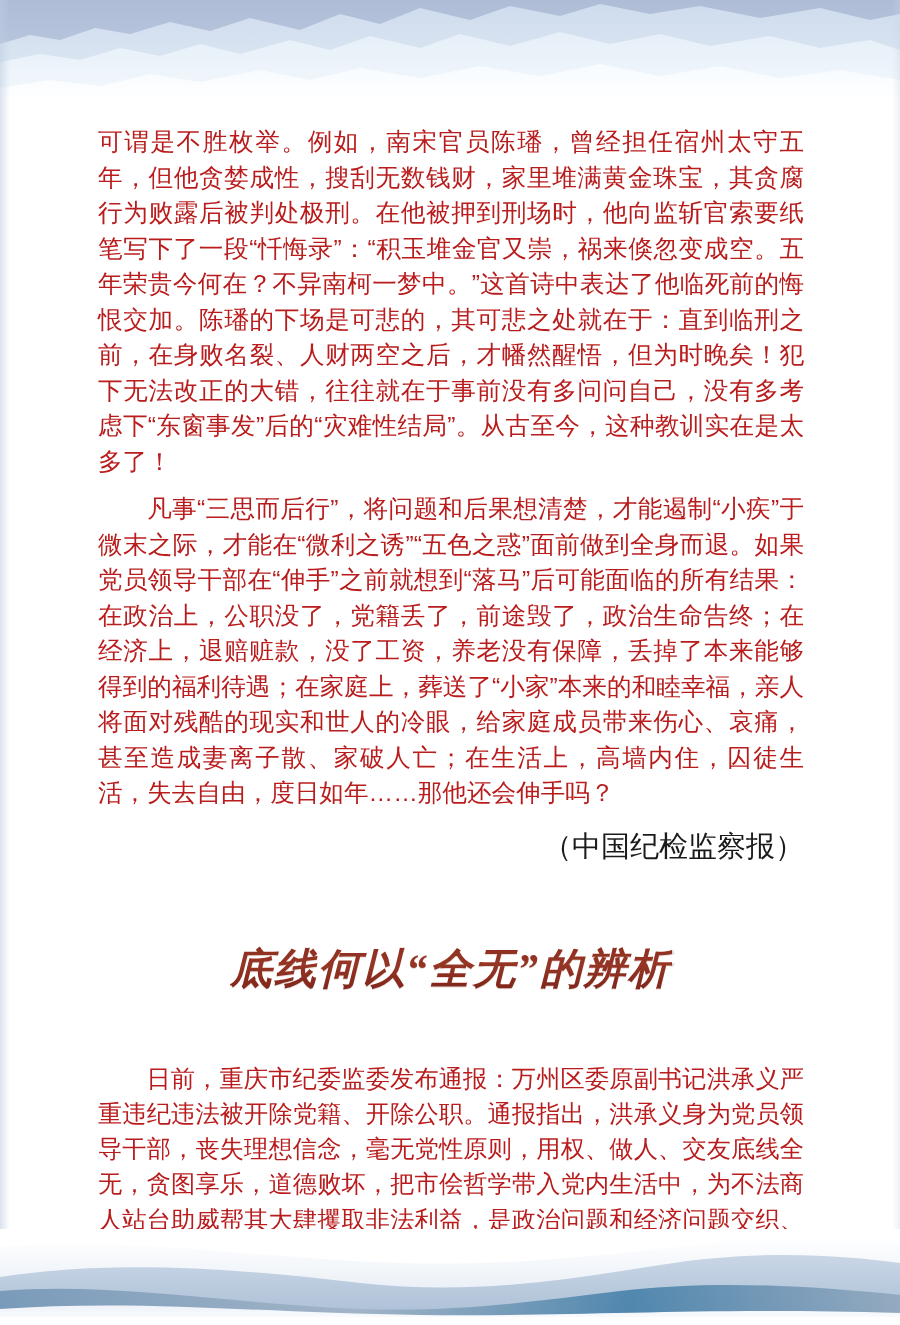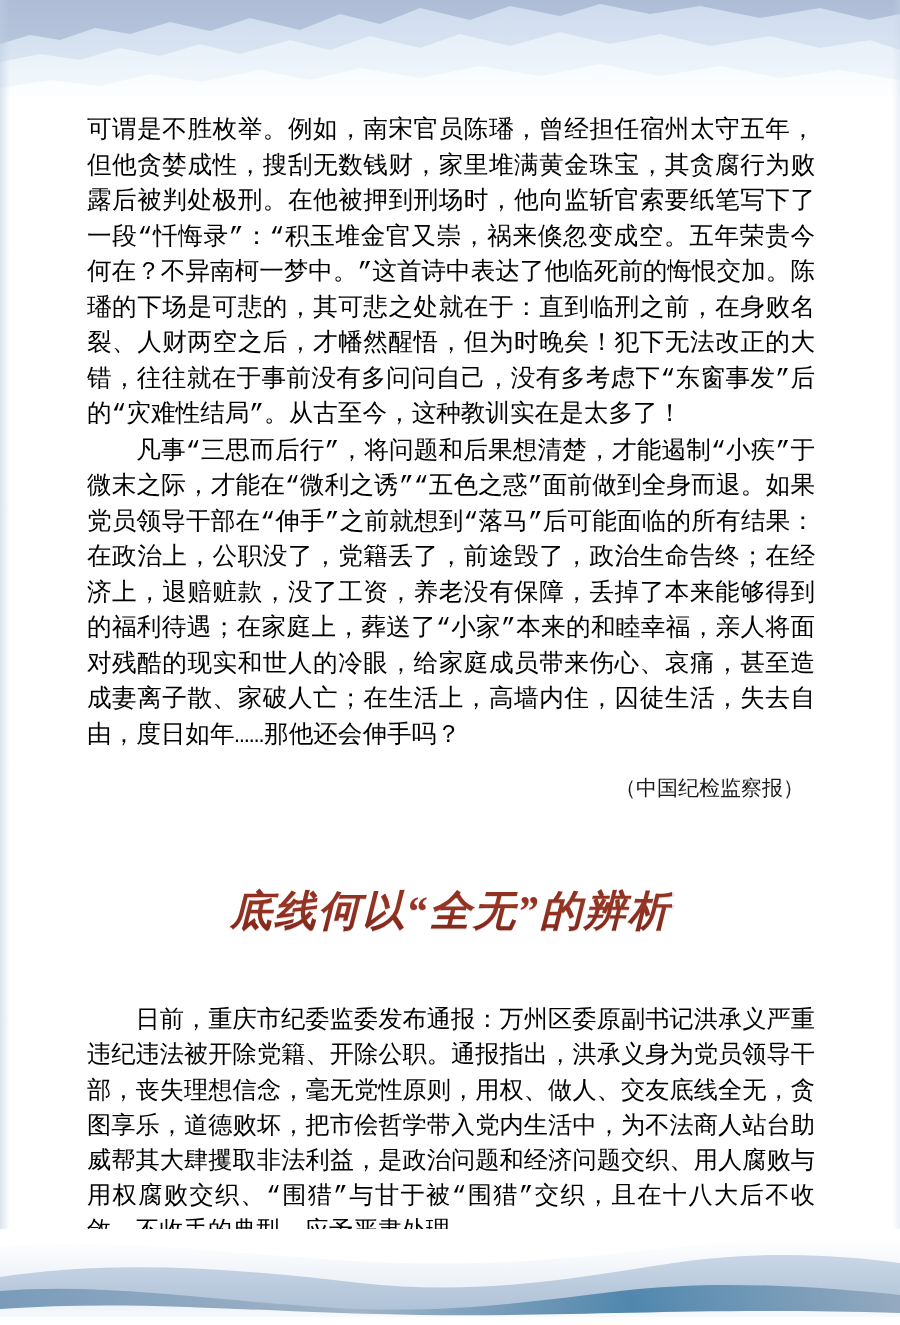--- a/index.html
+++ b/index.html
@@ -52,35 +52,35 @@
 
   
   .content {
     position: absolute;
     top: 112px;
     left: 86px;
     width: 730px;
   }
 
   .para {
-    margin: 1px;
+    margin: 12px;
     font-size: 24.6px;
     line-height: 35.5px;
-    color: #000000;
+    color: #b91c1c;
     text-align: justify;
     text-justify: inter-ideograph;
     letter-spacing: 0px;
-    font-family: Liberation Mono, monospace;
+    font-family: Liberation Sans, sans-serif;
   }
   .para.indent { text-indent: 2em; }
   .para + .para { margin-top: 0px; }
 
   .attribution {
     margin: 18px 0 0 0;
-    font-size: 21px;
+    font-size: 29px;
     line-height: 34px;
     color: #1a1a1a;
     text-align: right;
     padding-right: 12px;
   }
 
   
   .headline-wrap {
     margin-top: 48px;
     margin-bottom: 34px;

